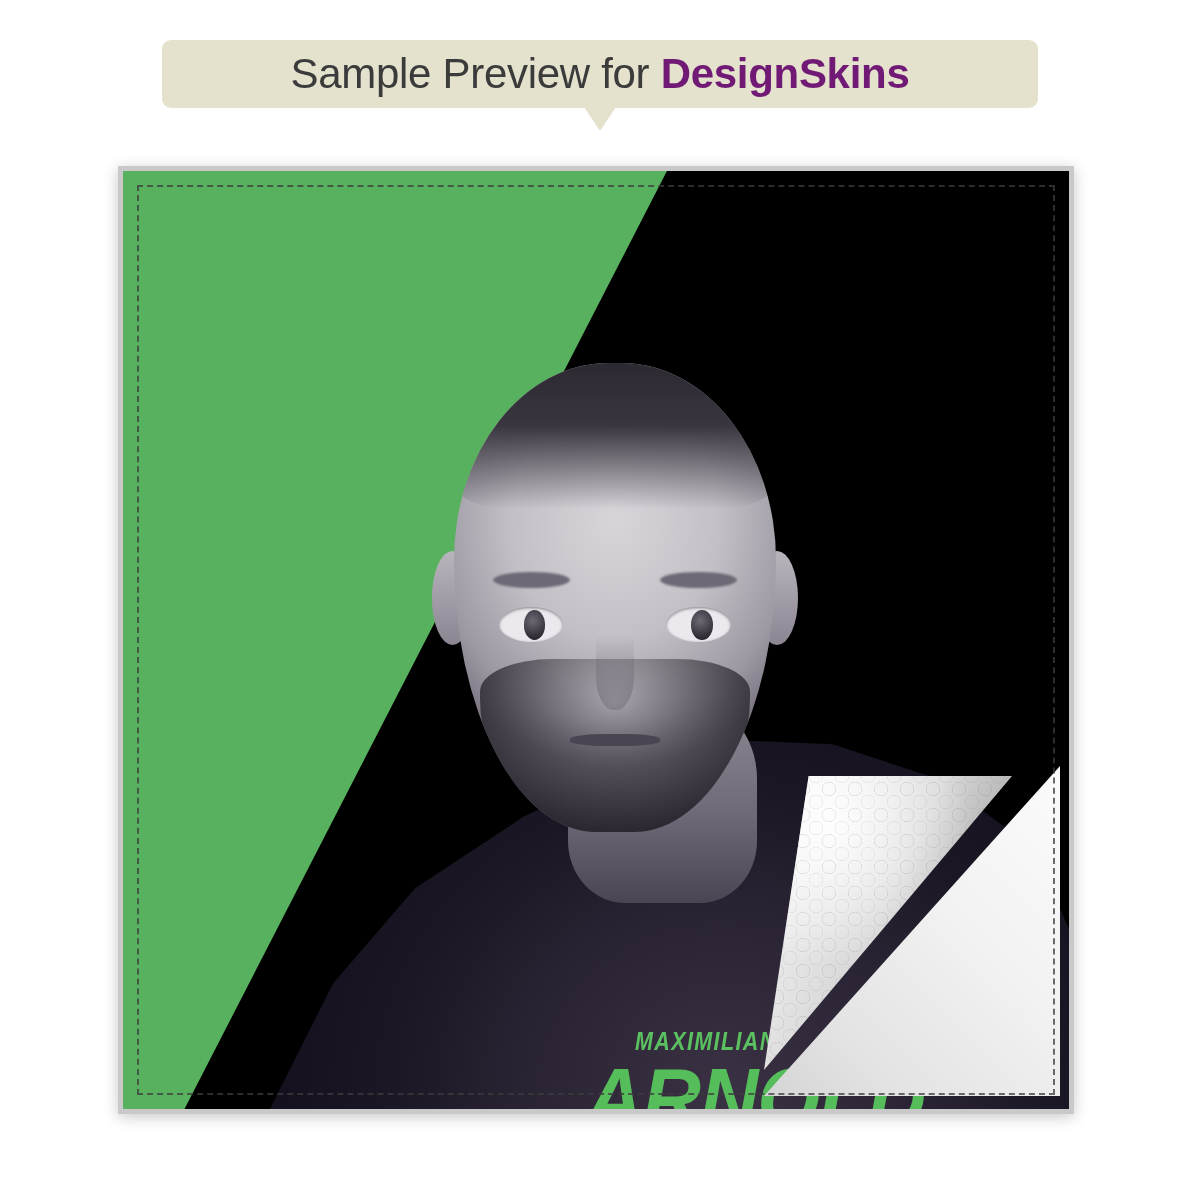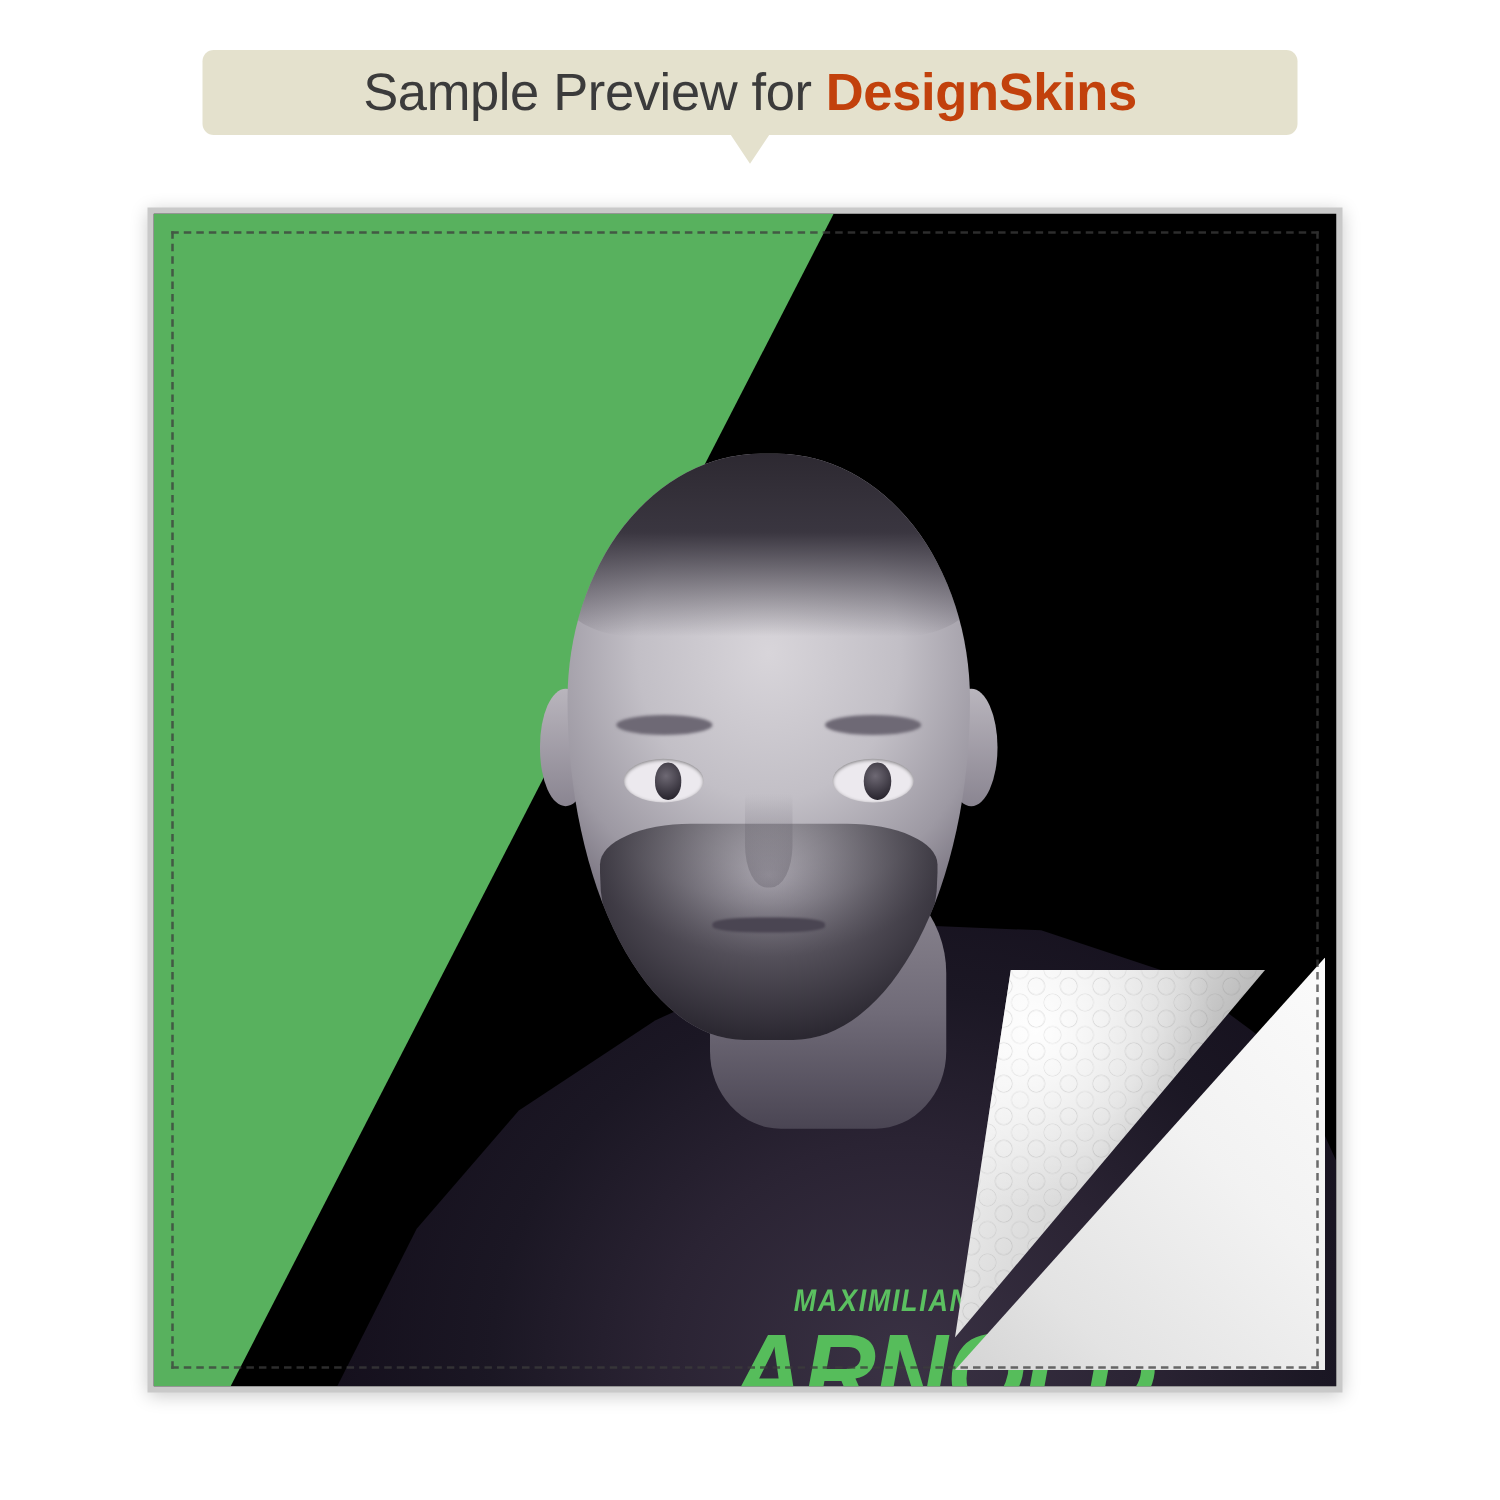--- a/index.html
+++ b/index.html
@@ -35,21 +35,21 @@
   }
   #banner-text {
     font-size: 42px;
     color: #3b3b3b;
     letter-spacing: -0.3px;
     white-space: nowrap;
     font-weight: 400;
   }
   #banner-text .brand {
     font-weight: 700;
-    color: #c2410c;
+    color: #701a75;
   }
   #banner-tail {
     position: absolute;
     left: 50%;
     top: 107px;
     margin-left: -16px;
     width: 0;
     height: 0;
     border-left: 16px solid transparent;
     border-right: 16px solid transparent;

